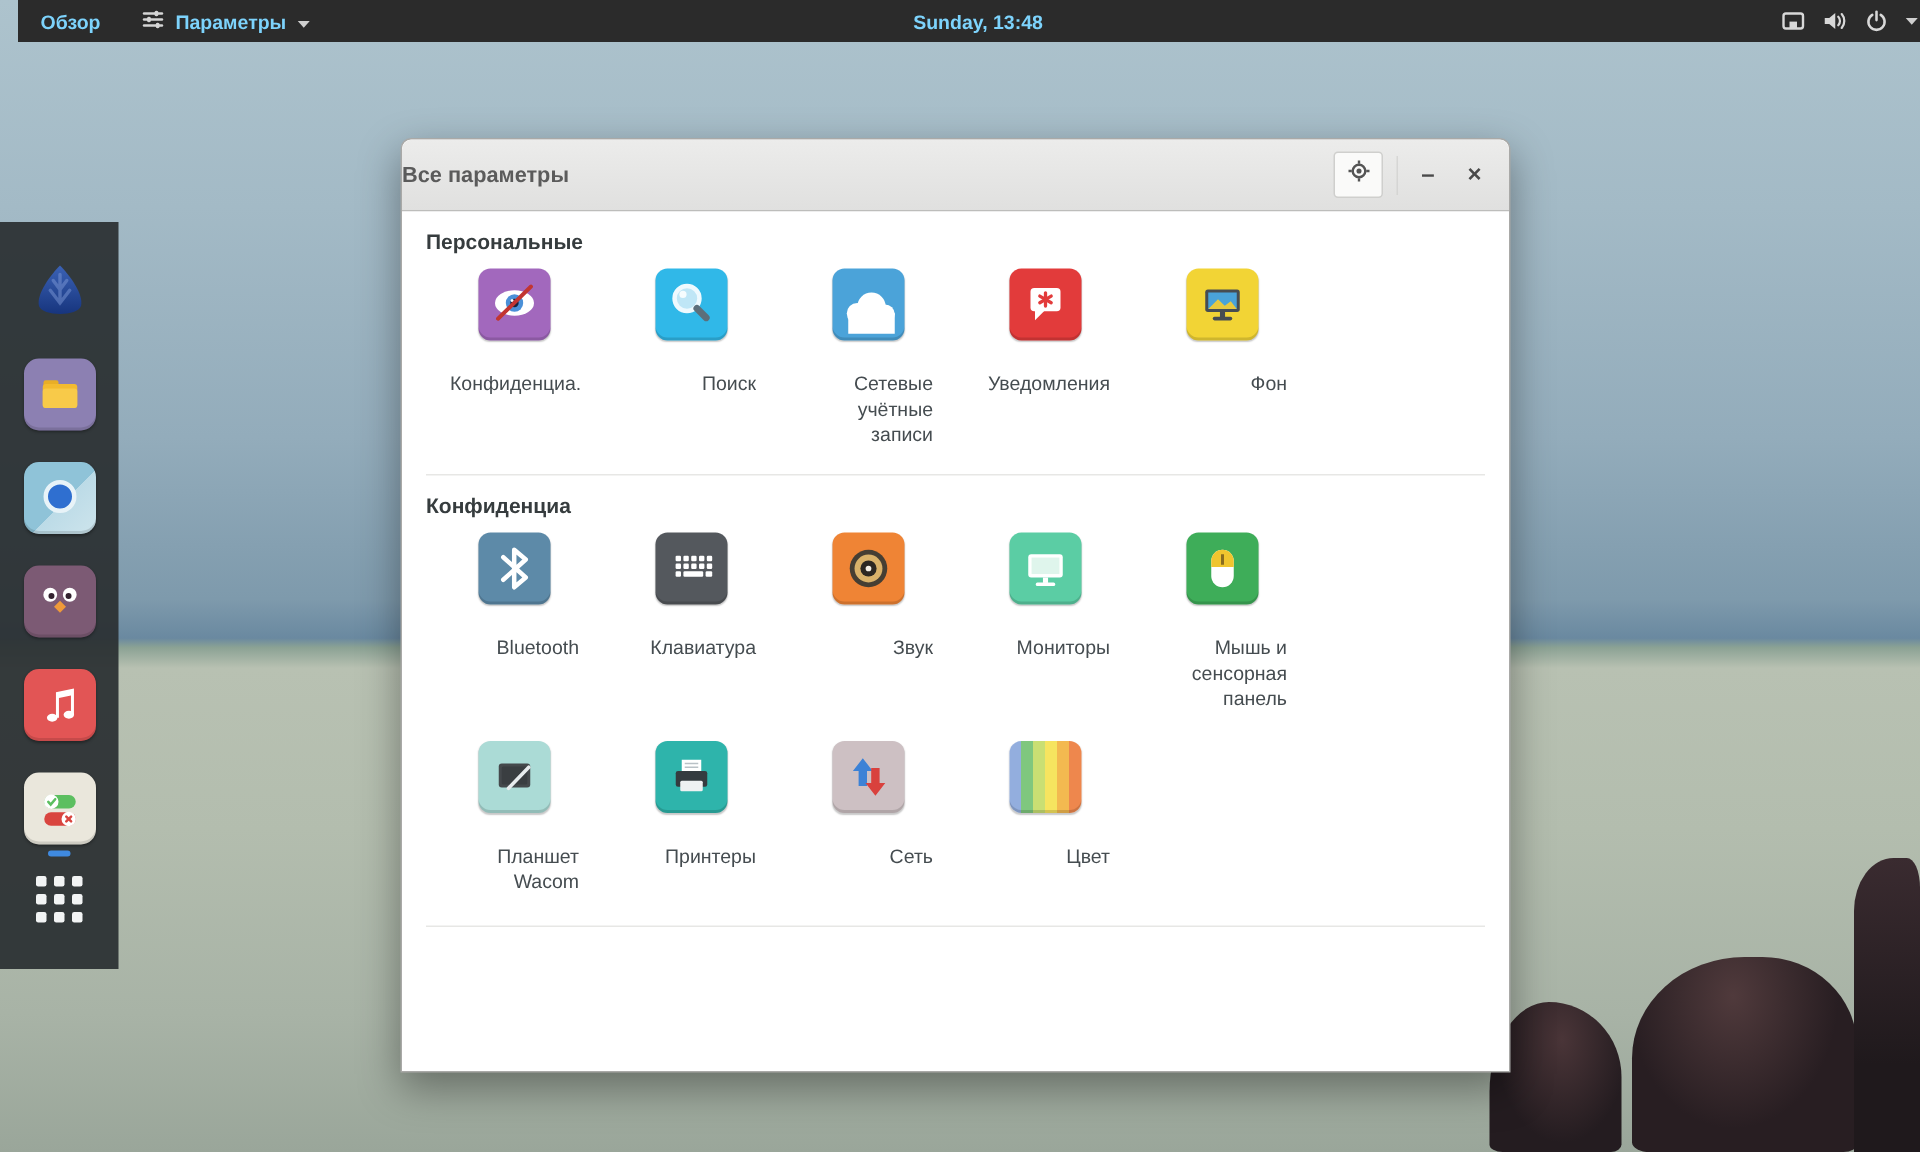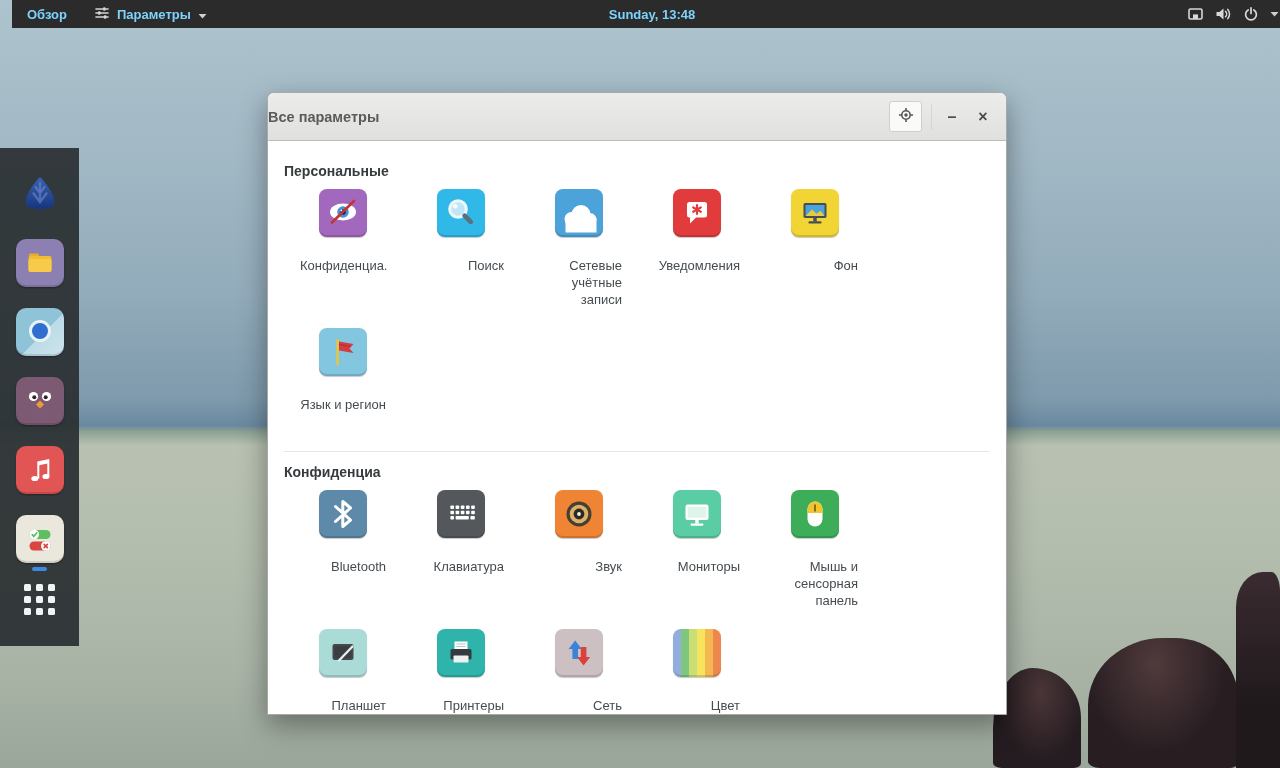--- a/index.html
+++ b/index.html
@@ -61,21 +61,21 @@
   .tb-title { position:absolute; inset:0; text-align:left; line-height:48px;
     font-size:14.5px; font-weight:bold; color:#5b5b5b; pointer-events:none; }
   .tb-controls { position:absolute; right:12px; top:0; height:100%;
     display:flex; align-items:center; gap:9px; }
   .search-btn { width:33px; height:31px; background:#fafaf9; border:1px solid #cfcfcd;
     border-radius:3px; display:flex; align-items:center; justify-content:center; cursor:pointer; }
   .tb-sep { width:1px; height:26px; background:#cncfcd; background:#cfcfcd; opacity:.7; }
   .win-btn { width:22px; height:26px; display:flex; align-items:center; justify-content:center;
     font-size:16px; color:#4a4a4a; cursor:pointer; font-weight:bold; }
 
-  .content { height:575px; padding:10px 16px; overflow:hidden; }
+  .content { height:575px; padding:0 16px; overflow:hidden; }
   .section { padding:10px 0 18px; }
   .section + .section { border-top:1px solid #e7e7e5; }
   .section-heading { font-size:14px; font-weight:bold; color:#363c3e; margin:2px 0 10px 0; }
   .grid { display:flex; flex-wrap:wrap; row-gap:20px; }
   .tile { width:118px; min-height:105px; display:flex; flex-direction:column;
     align-items:center; cursor:pointer; }
   .tile-icon { width:48px; height:48px; border-radius:8px; overflow:hidden;
     box-shadow:0 1px 1px rgba(0,0,0,.22), inset 0 -2px 0 rgba(0,0,0,.14); }
   .tile-icon svg { display:block; }
   .tile-label { margin-top:20px; width:86px; text-align:right; font-size:13px;
@@ -296,30 +296,20 @@
             <svg width="48" height="48" viewBox="0 0 48 48">
               <rect x="12.5" y="14" width="23" height="15" rx="1.8" fill="#474d52"></rect>
               <rect x="14.5" y="16" width="19" height="11" fill="#4aa3d9"></rect>
               <polygon points="14.5,27 21,20.5 25.5,24.8 29.5,21.8 33.5,27" fill="#e8c93f"></polygon>
               <rect x="22.3" y="29" width="3.4" height="3.4" fill="#474d52"></rect>
               <rect x="17.5" y="32.2" width="13" height="2.4" rx="1.2" fill="#474d52"></rect>
             </svg>
           </div>
           <div class="tile-label">Фон</div>
         </div>
-        <div class="tile">
-          <div class="tile-icon" style="background: rgb(130, 198, 224);">
-            <svg width="48" height="48" viewBox="0 0 48 48">
-              <line x1="18.5" y1="12" x2="18.5" y2="36.5" stroke="#e9c63d" stroke-width="2.4" stroke-linecap="round"></line>
-              <path d="M20 13.5 L34.5 16 L30.5 20.5 L34.5 25 L20 22.5 Z" fill="#d63b42"></path>
-              <path d="M20 16.5 L31 18.4" stroke="#b92f36" stroke-width="1.4"></path>
-            </svg>
-          </div>
-          <div class="tile-label">Язык и регион</div>
-        </div>
       </div>
     </div>
 
     <div class="section">
       <div class="section-heading">Конфиденциа</div>
       <div class="grid">
         <div class="tile">
           <div class="tile-icon" style="background: rgb(93, 138, 168);">
             <svg width="48" height="48" viewBox="0 0 48 48">
               <path d="M16.5 16.5 L31.5 30 L23.8 36.5 L23.8 11.5 L31.5 18 L16.5 31.5" fill="none" stroke="#fff" stroke-width="3" stroke-linejoin="round" stroke-linecap="round"></path>

